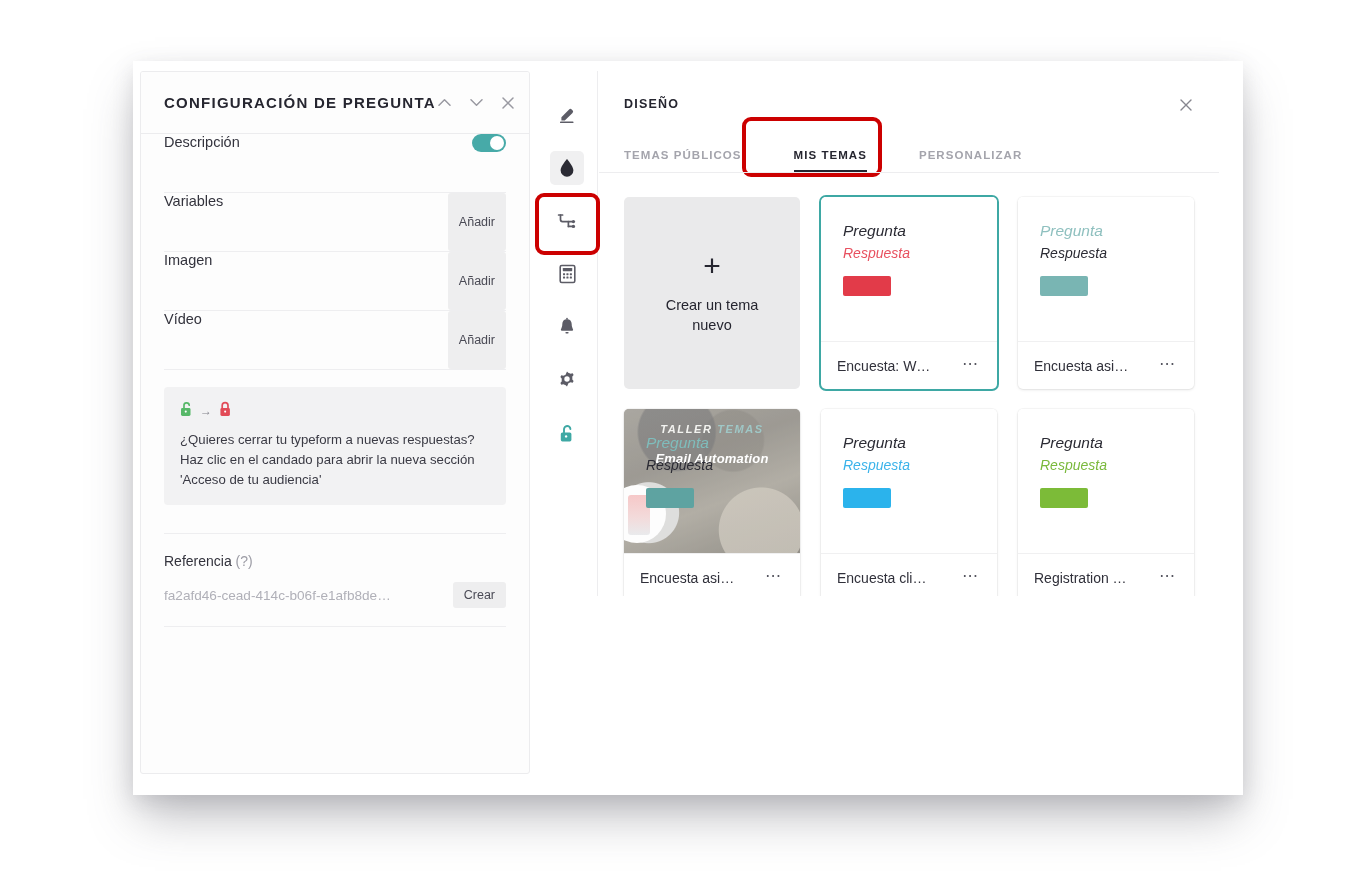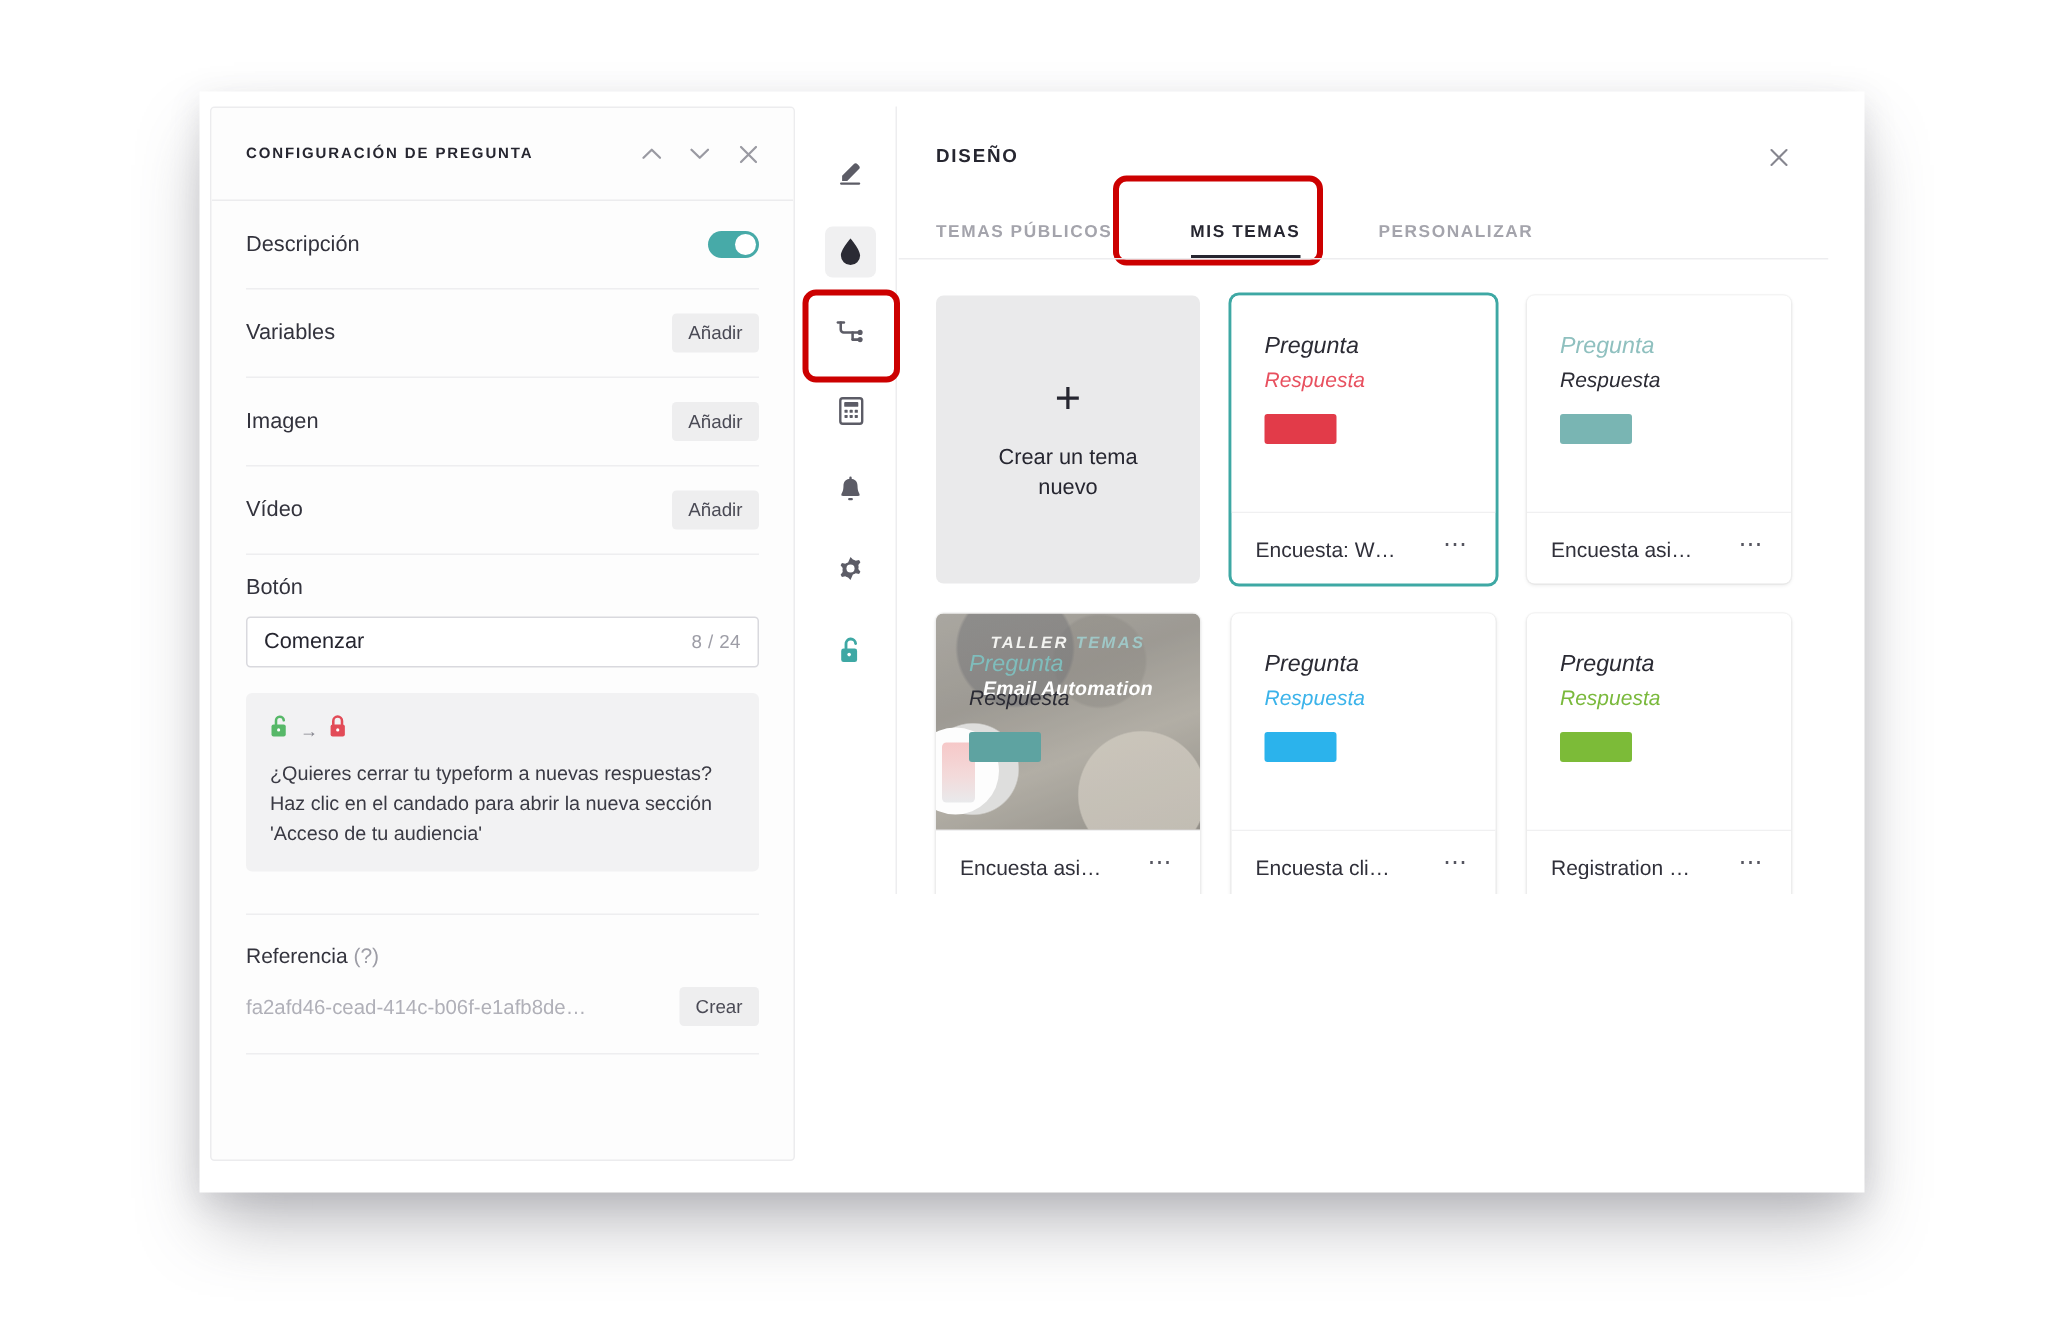--- a/index.html
+++ b/index.html
@@ -45,42 +45,41 @@
   .panel-header {
     height: 62px;
     display: flex;
     align-items: center;
     padding: 0 22px 0 23px;
     border-bottom: 1px solid #ececee;
     box-sizing: border-box;
     background: #fdfdfd;
   }
   .panel-title {
-    font-size: 10px;
+    font-size: 15px;
     font-weight: bold;
     letter-spacing: 1.25px;
     color: #262630;
     flex: 1;
     white-space: nowrap;
   }
   .hdr-btns { display: flex; align-items: center; gap: 15px; }
   .hdr-btn {
     width: 17px; height: 17px;
     display: flex; align-items: center; justify-content: center;
     cursor: pointer;
     color: #9a9aa2;
   }
   .hdr-btn svg { display: block; }
 
   .panel-body { padding: 0 23px; }
 
   .field-row {
     height: 58px;
     display: flex;
-    align-items: center;
     border-bottom: 1px solid #eeeef0;
     gap: 32px;
   }
   .field-row:last-of-type { border-bottom: none; }
   .field-label {
     font-size: 14.5px;
     color: #33333d;
     flex: 1;
   }
   .add-btn {
@@ -459,27 +458,20 @@
       <div class="field-row">
         <span class="field-label">Imagen</span>
         <button class="add-btn">Añadir</button>
       </div>
 
       <div class="field-row">
         <span class="field-label">Vídeo</span>
         <button class="add-btn">Añadir</button>
       </div>
 
-      <div class="section-group">
-        <div class="group-label">Botón</div>
-        <div class="text-input">
-          <span class="val" placeholder="Comenzar">Comenzar</span>
-          <span class="count">8 / 24</span>
-        </div>
-      </div>
 
       <div class="hint-box">
         <div class="hint-icons">
           <span>
             <svg width="13" height="16" viewBox="0 0 13 16">
               <path d="M4 7V4.6A2.6 2.6 0 0 1 9.2 4.2" fill="none" stroke="#57b868" stroke-width="1.7" stroke-linecap="round"></path>
               <rect x="1" y="7" width="9.5" height="8" rx="1.4" fill="#57b868"></rect>
               <circle cx="5.75" cy="10.6" r="1.05" fill="#ffffff"></circle>
             </svg>
           </span>

